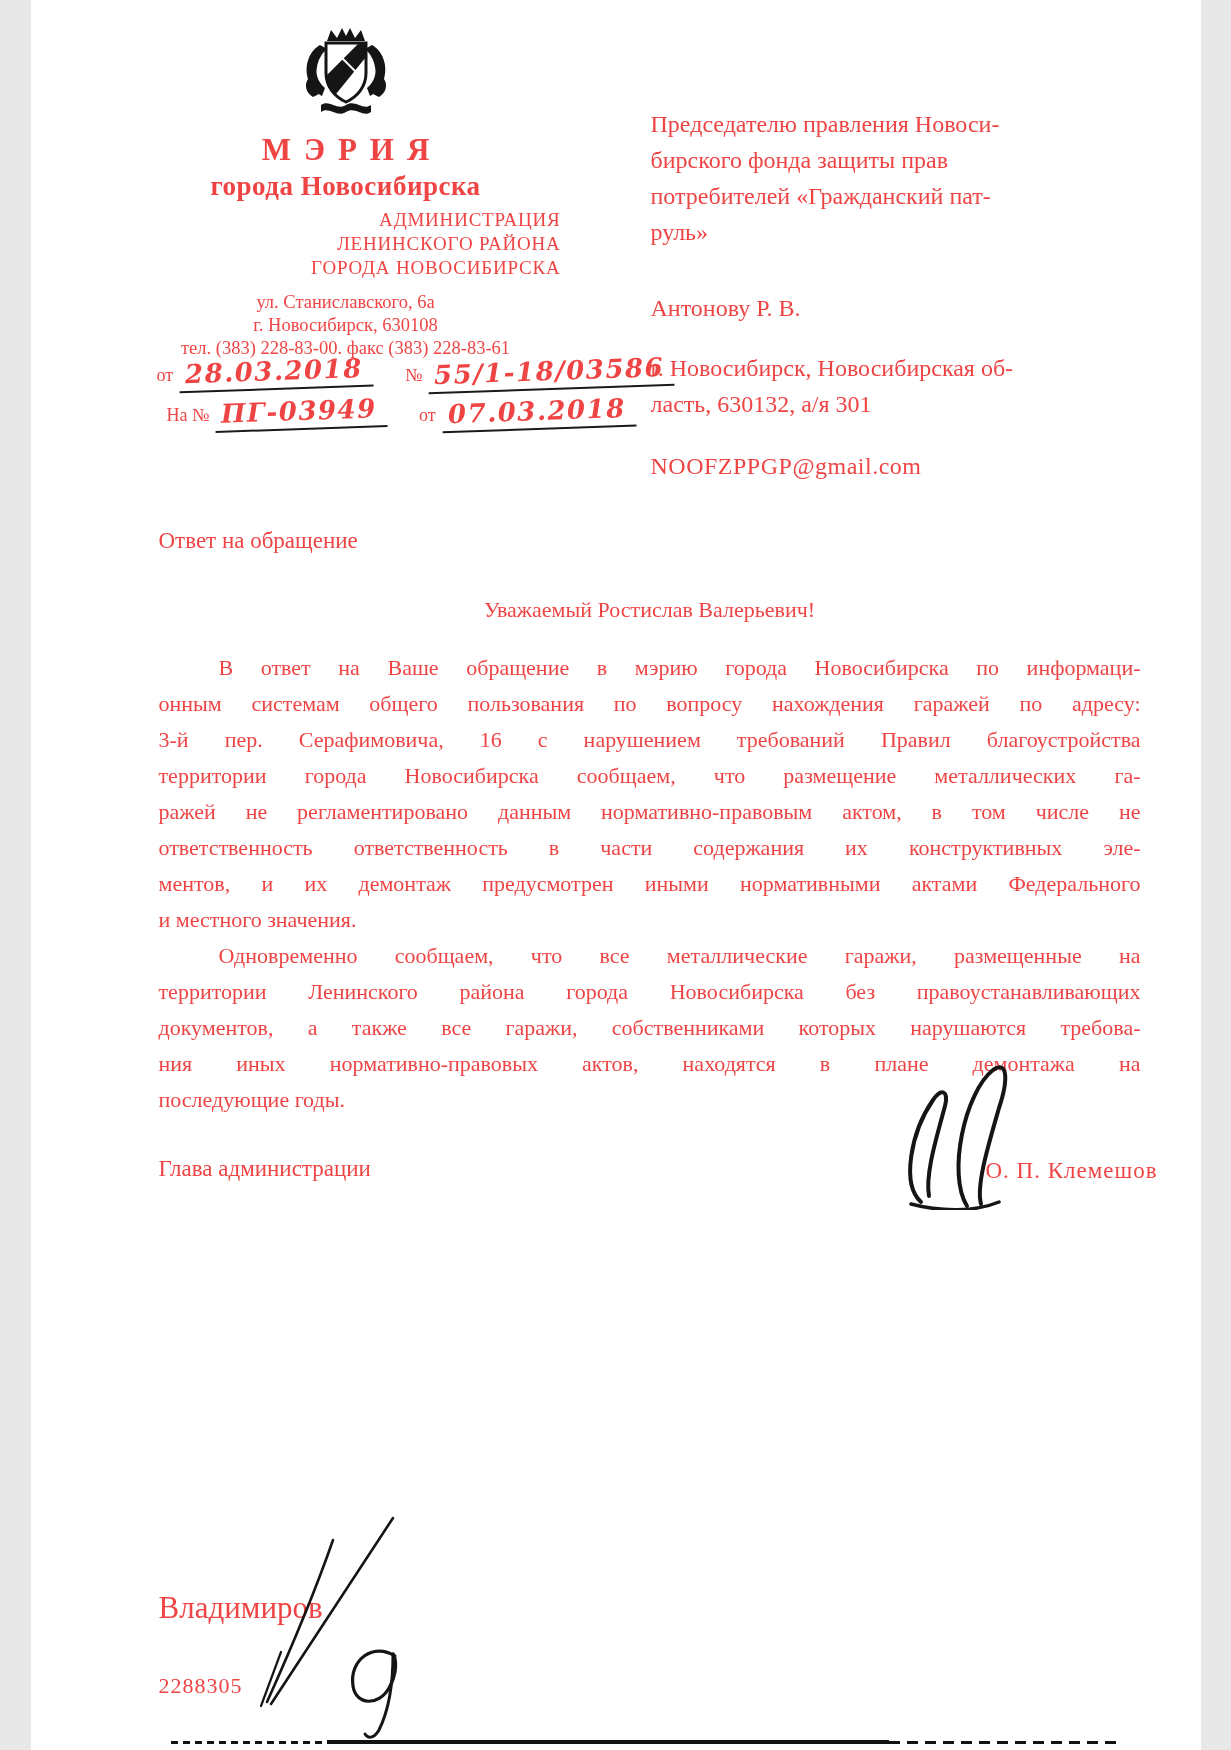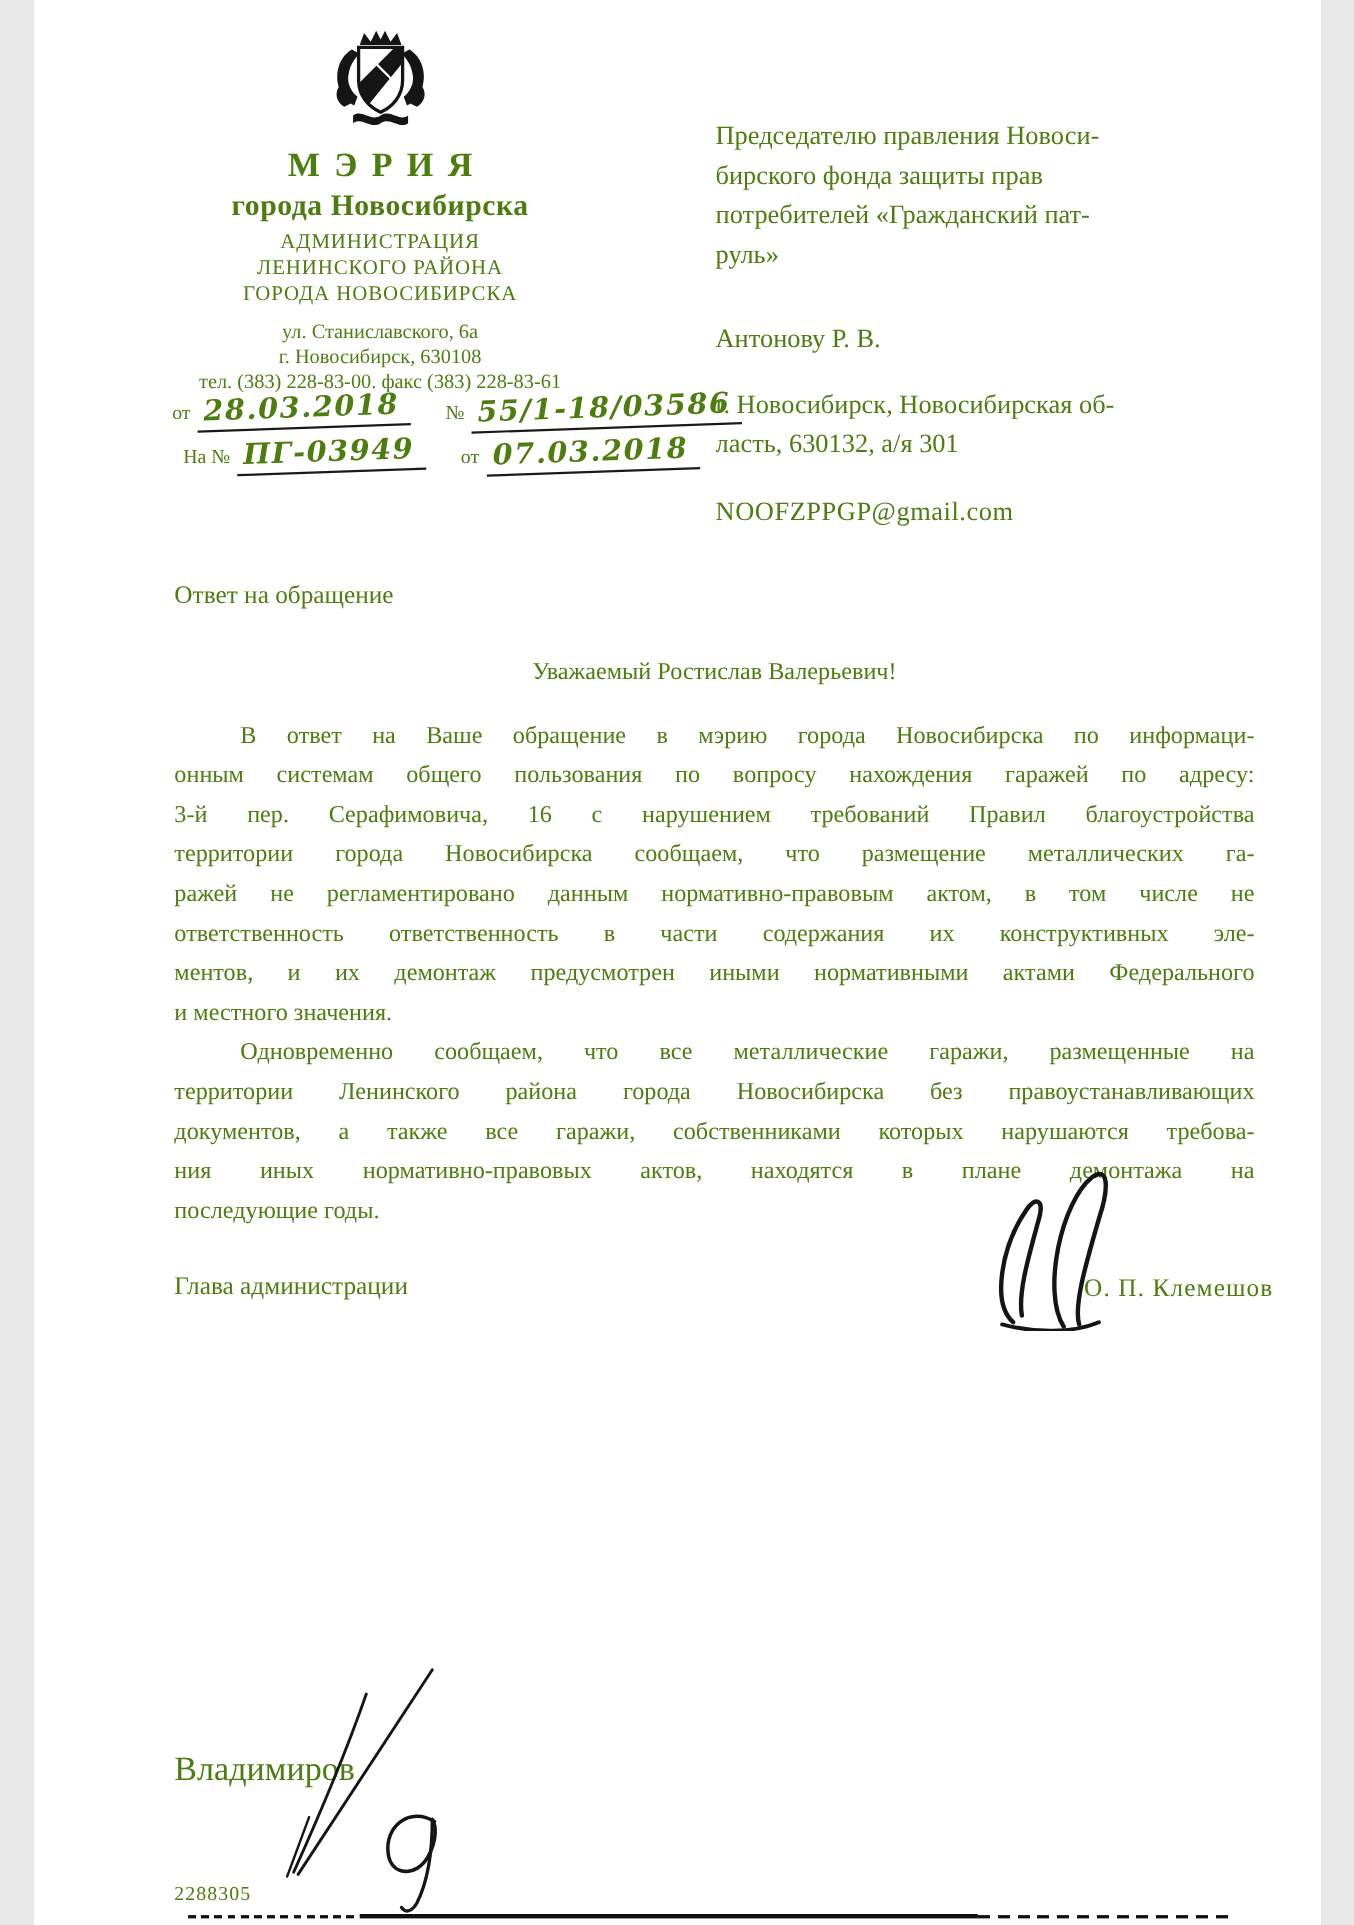--- a/index.html
+++ b/index.html
@@ -1,27 +1,27 @@
 <!DOCTYPE html>
 <html><head>
 <meta charset="utf-8">
 <style>
   html,body { margin:0; padding:0; background:#e8e8e8; }
   .page {
     position:relative; width:1170px; height:1750px; margin:0 auto;
-    background:#ffffff; color:#4d7c0f;
+    background:#ffffff; color:#ef4444;
     font-family:"Liberation Serif", serif;
     overflow:hidden;
   }
   
   .letterhead { position:absolute; left:100px; top:26px; width:430px; text-align:center; }
   .emblem { display:block; margin:0 auto; }
   .org-title { margin-top:10px; font-size:31px; font-weight:bold; letter-spacing:13px; text-indent:13px; }
   .org-subtitle { margin-top:3px; font-size:27px; font-weight:bold; letter-spacing:0.5px; }
-  .dept { margin-top:6px; font-size:19px; line-height:24px; letter-spacing:0.8px; }
+  .dept { margin-top:6px; font-size:19px; line-height:24px; letter-spacing:0.8px;text-align:right; }
   .addr { margin-top:11px; font-size:18.5px; line-height:23px; }
   
   .reg-row { position:absolute; display:flex; align-items:flex-end; white-space:nowrap; }
   .reg-row1 { left:126px; top:356px; }
   .reg-row2 { left:136px; top:396px; }
   .reg-label { font-size:18px; padding-bottom:4px; }
   .hw {
     display:inline-block; font-family:"DejaVu Serif", serif; font-style:italic; font-weight:700;
     font-size:26px; letter-spacing:1.5px; transform:rotate(-2deg); line-height:30px;
   }
@@ -37,21 +37,21 @@
   .body-block { position:absolute; left:128px; top:592px; width:982px; font-size:22px; line-height:36px; }
   .salutation { text-align:center; margin-bottom:22px; }
   .para .tline:first-child { text-indent:60px; }
   .tline.just { text-align:justify; text-align-last:justify; }
   
   .sig-title { position:absolute; left:128px; top:1156px; font-size:23px; }
   .sig-name  { position:absolute; left:955px; top:1158px; font-size:23px; letter-spacing:1px; }
   .sig-mark  { position:absolute; left:852px; top:1062px; }
   
   .executor { position:absolute; left:128px; top:1590px; font-size:31px; }
-  .exec-phone { position:absolute; left:128px; top:1711px; font-size:18px; letter-spacing:1px; }
+  .exec-phone { position:absolute; left:128px; top:1673px; font-size:22px; letter-spacing:1px; }
   .exec-strokes { position:absolute; left:202px; top:1512px; }
   .squiggle { position:absolute; left:300px; top:1642px; }
   
   .scanline-main { position:absolute; left:296px; top:1740px; width:562px; height:4px; background:#111; }
   .scanline-left { position:absolute; left:140px; top:1741px; width:156px; height:3px;
     background:repeating-linear-gradient(90deg,#111 0 7px,transparent 7px 12px); }
   .scanline-right { position:absolute; left:858px; top:1741px; width:228px; height:3px;
     background:repeating-linear-gradient(90deg,#111 0 11px,transparent 11px 18px); }
 </style>
 </head>

